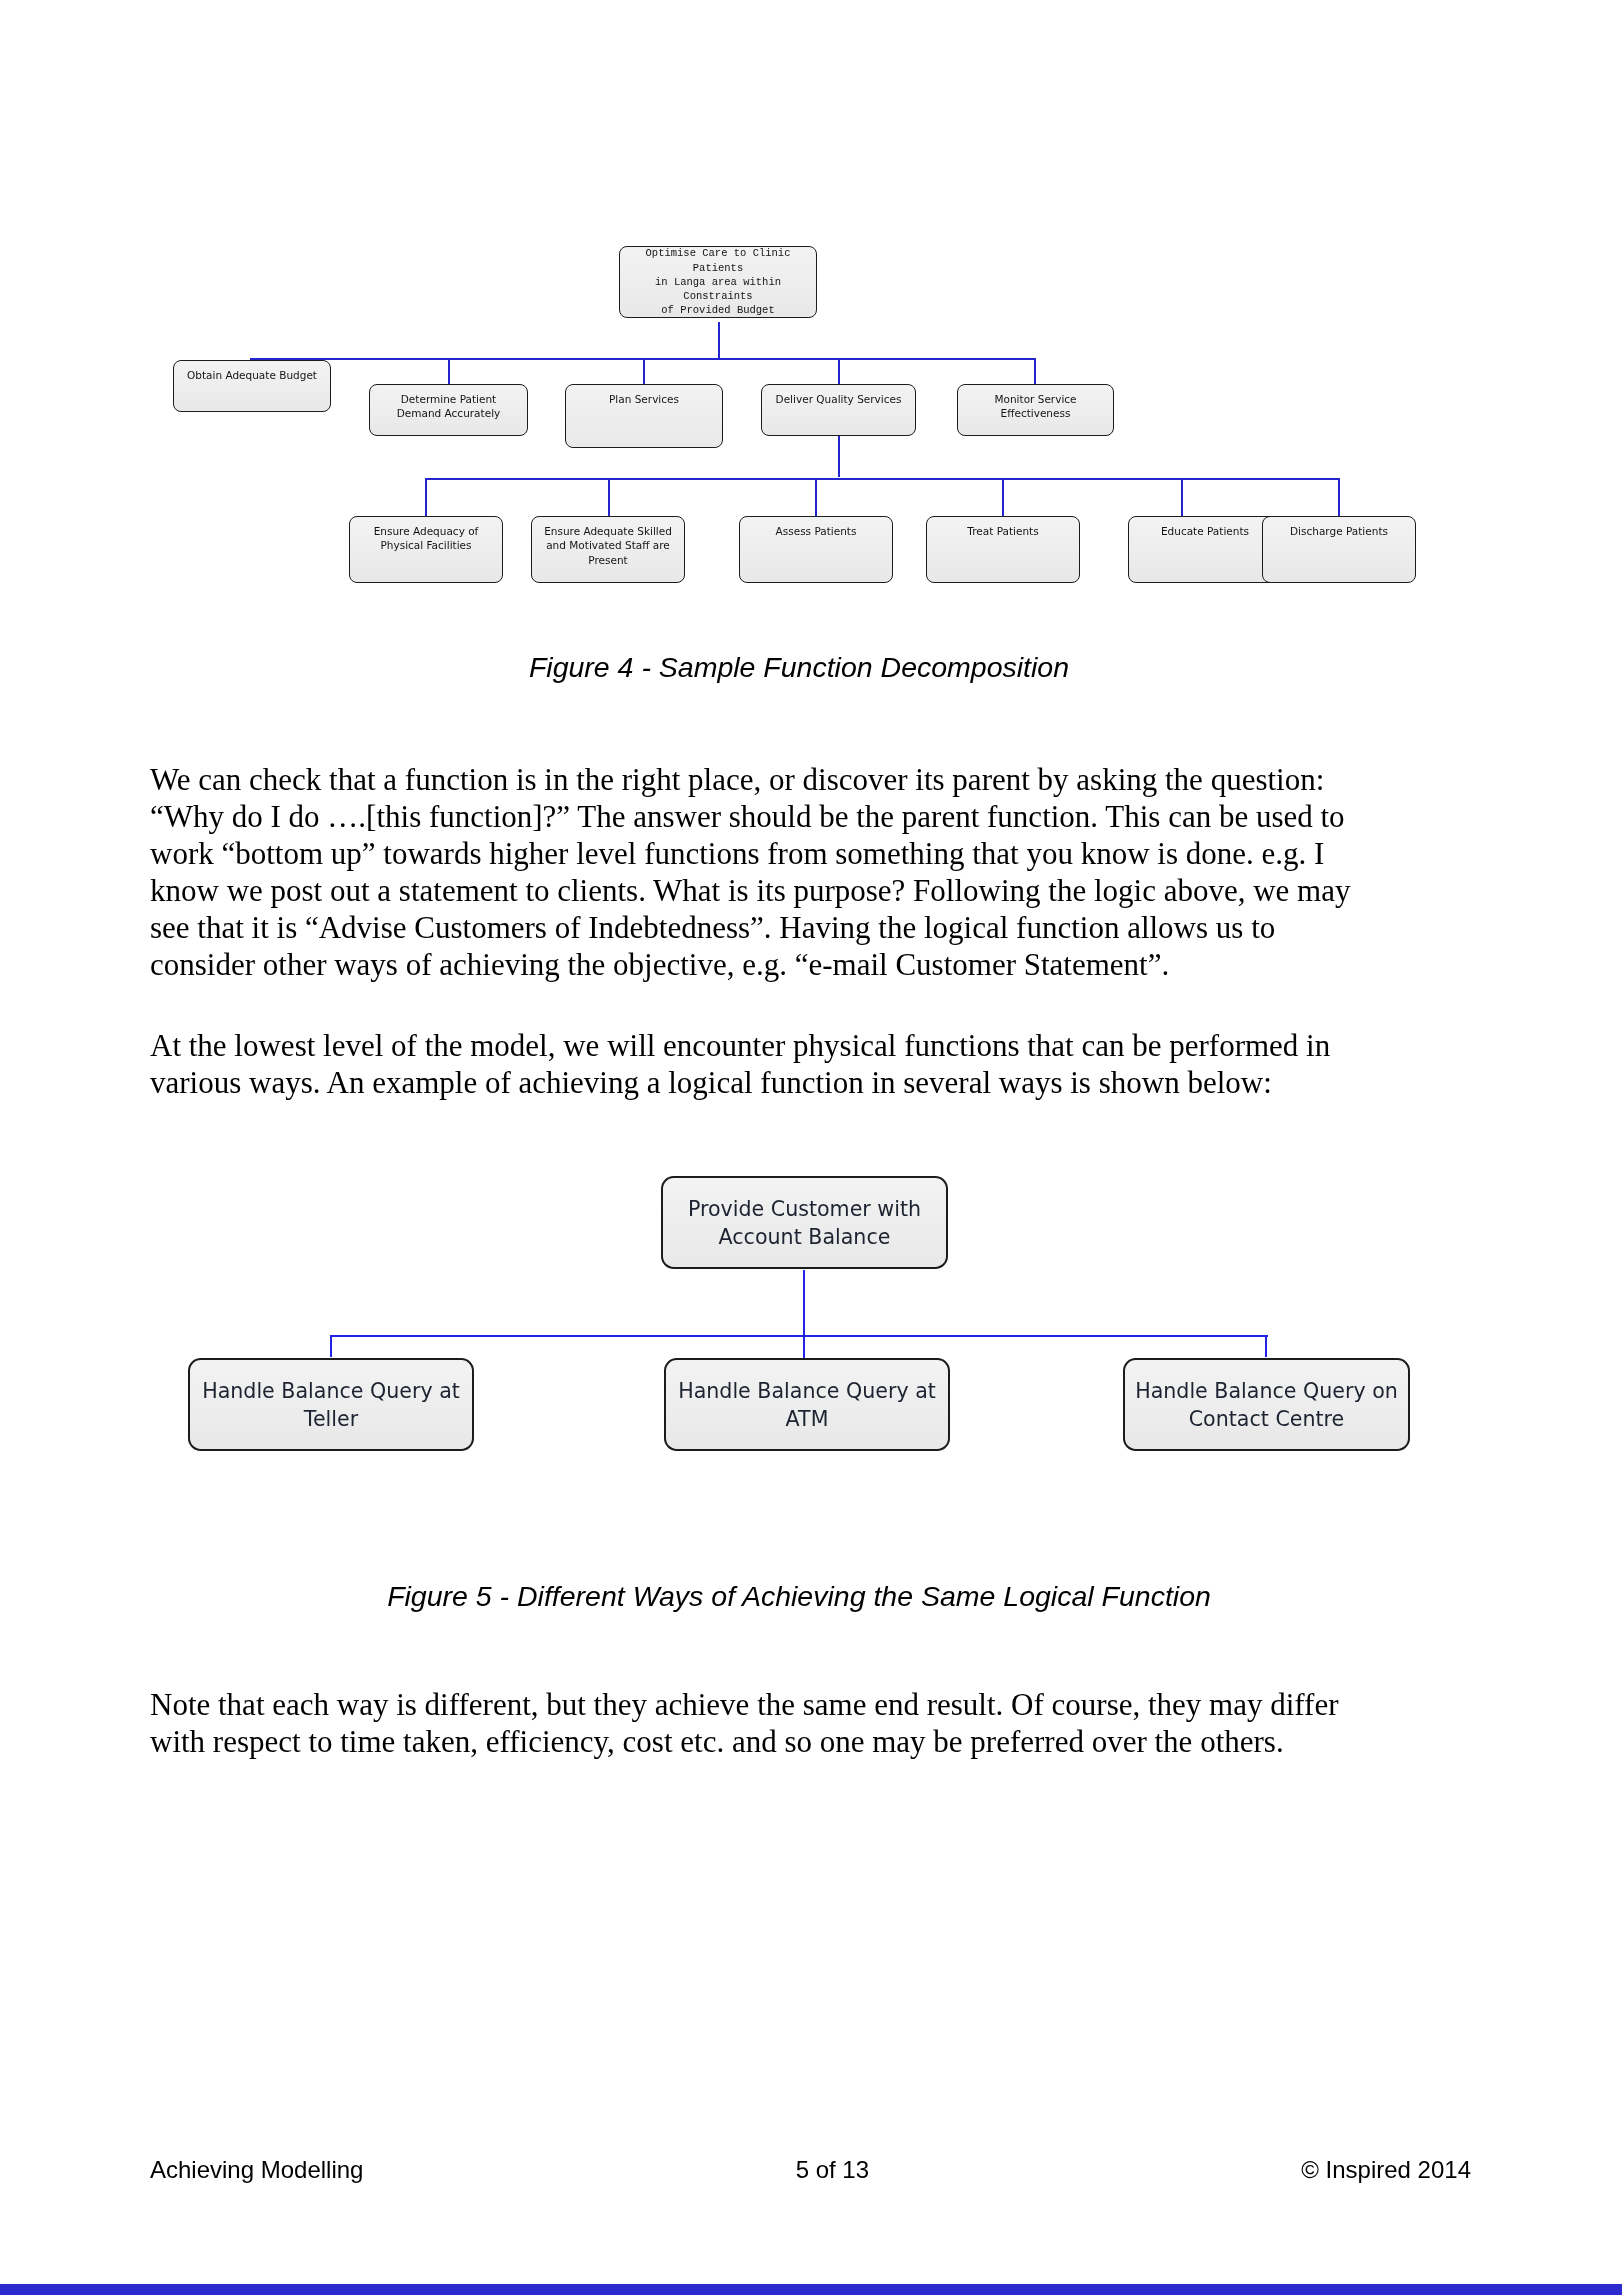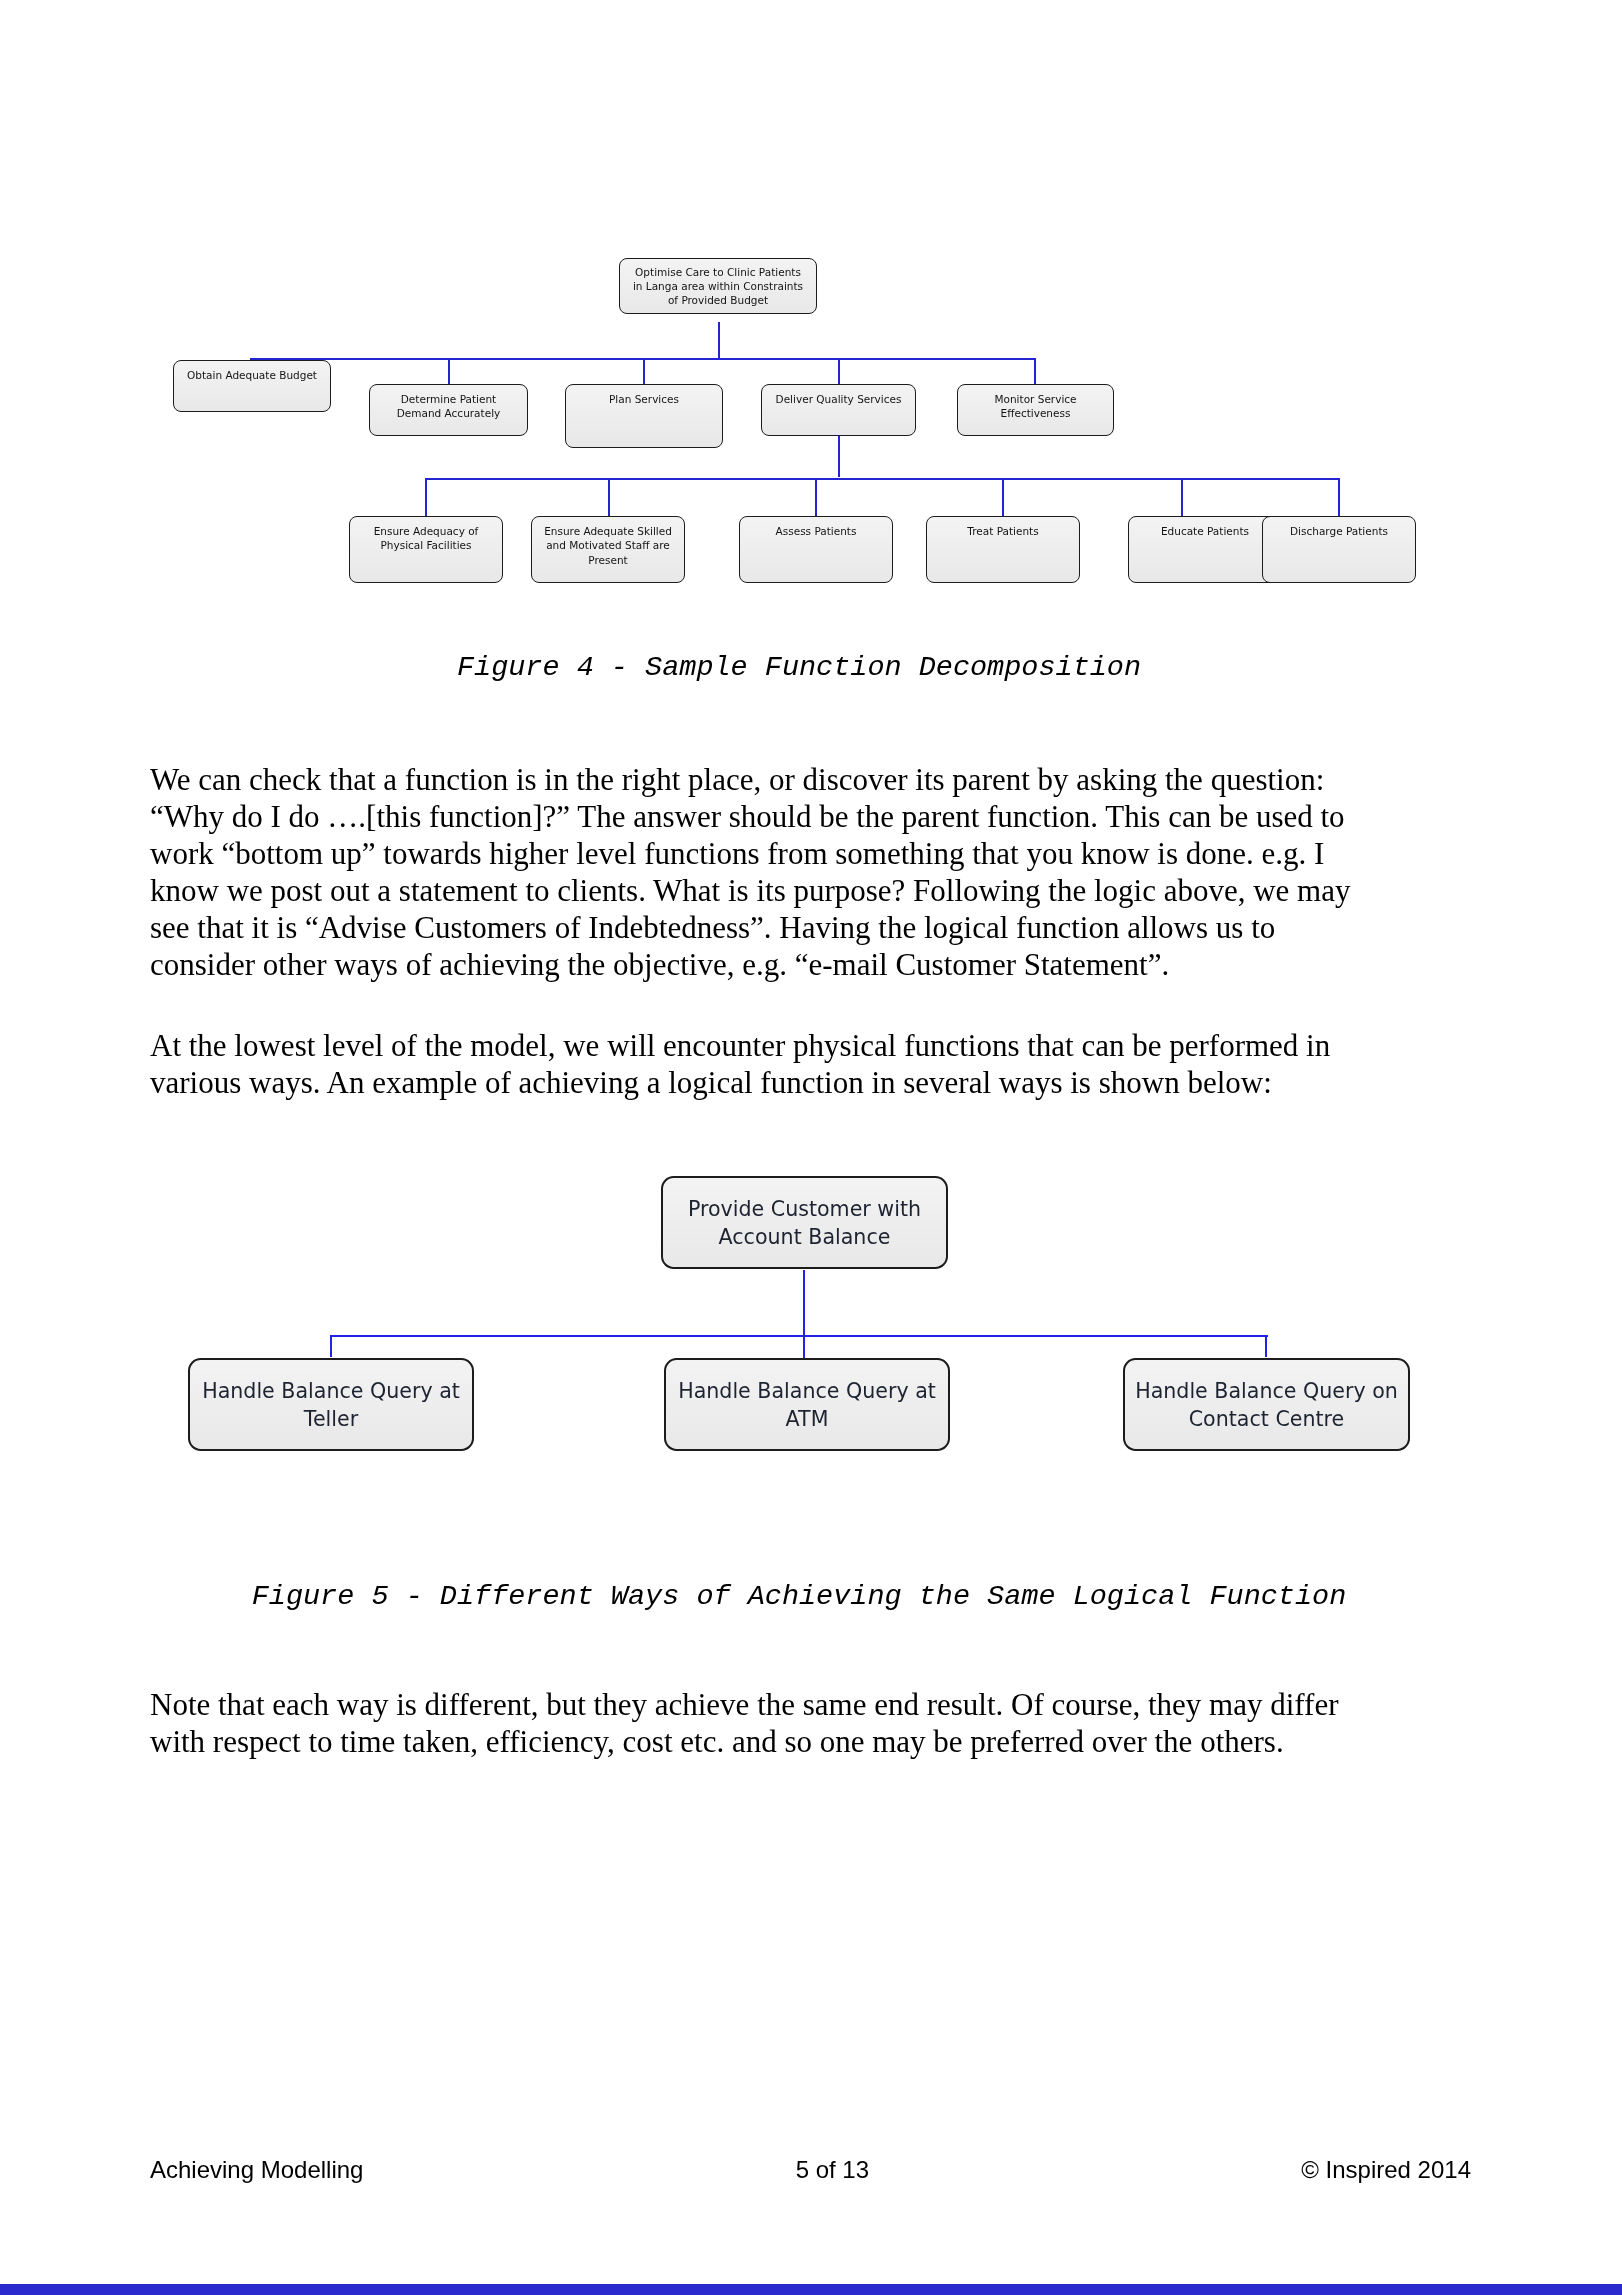--- a/index.html
+++ b/index.html
@@ -15,35 +15,35 @@
   .n4root{display:flex;align-items:center;justify-content:center;padding-top:0;}
   .n5{font-size:20.6px;line-height:28px;border-width:2.4px;border-radius:12.7px;color:#1d2331;
       display:flex;align-items:center;justify-content:center;padding-top:0;}
 
   
   .ln4{position:absolute;background:#2525cd;}
   .ln5{position:absolute;background:#2222e8;}
 
   
   .caption{position:absolute;left:0;width:1598px;text-align:center;
-           font-family:Liberation Mono, monospace;font-style:italic;font-size:28.5px;color:#000;}
+           font-family:Liberation Sans, sans-serif;font-style:italic;font-size:28.5px;color:#000;}
   .para{position:absolute;left:150px;font-family:"Liberation Serif",serif;font-size:31px;color:#000;}
   .para .tline{height:37px;line-height:37px;white-space:nowrap;}
   #footer{position:absolute;left:150px;top:2156px;width:1321px;display:flex;
           justify-content:space-between;font-size:24px;color:#000;}
   #bottom-bar{position:absolute;left:0;top:2284px;width:1622px;height:11px;background:#2a2ace;}
 </style>
 </head>
 <body>
 
 <div id="page">
 
   <div>
 
-    <div class="node n4 n4root" style="left:619px;top:258px;width:198px;height:56px;">
+    <div class="node n4 n4root" style="left:619px;top:246px;width:198px;height:72px;font-family:Liberation Mono, monospace;">
       <span class="lbl">Optimise Care to Clinic Patients
 in Langa area within Constraints
 of Provided Budget</span>
     </div>
 
     <div class="ln4" style="left:718px;top:322px;width:1.6px;height:38px;"></div>
     <div class="ln4" style="left:250px;top:358px;width:786px;height:1.6px;"></div>
     <div class="ln4" style="left:250px;top:358px;width:1.6px;height:26px;"></div>
     <div class="ln4" style="left:448px;top:358px;width:1.6px;height:26px;"></div>
     <div class="ln4" style="left:643px;top:358px;width:1.6px;height:26px;"></div>

